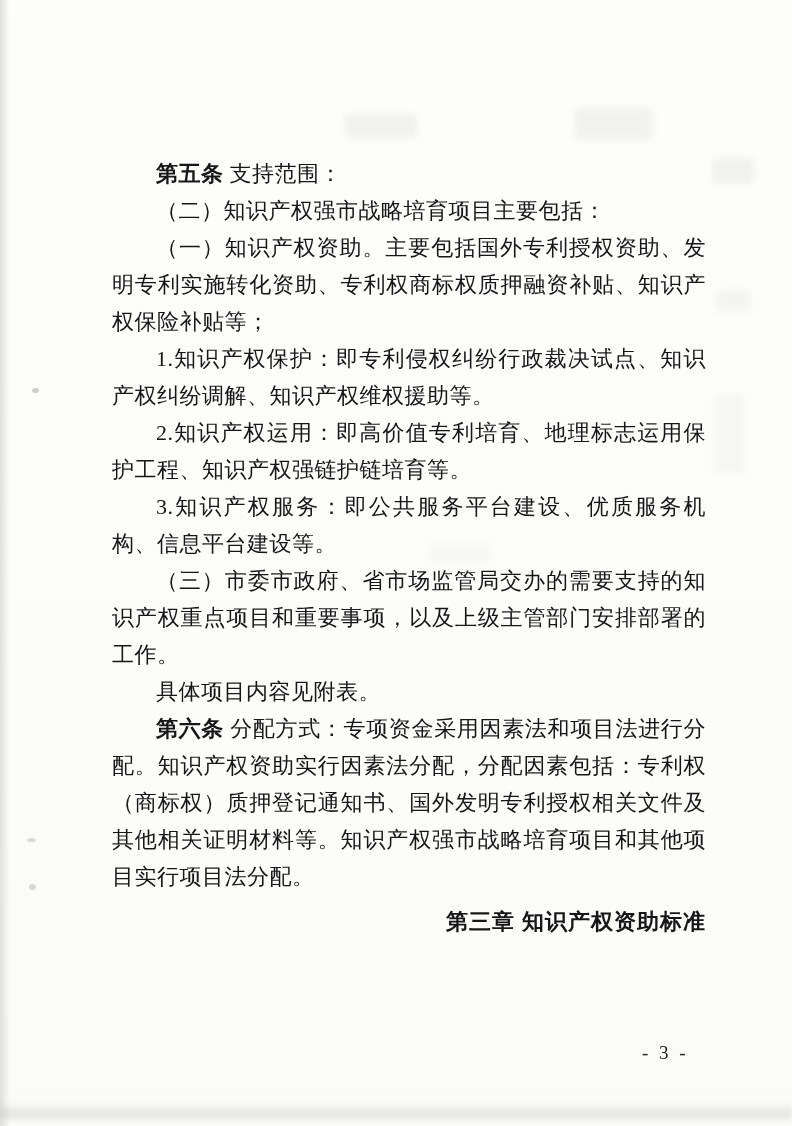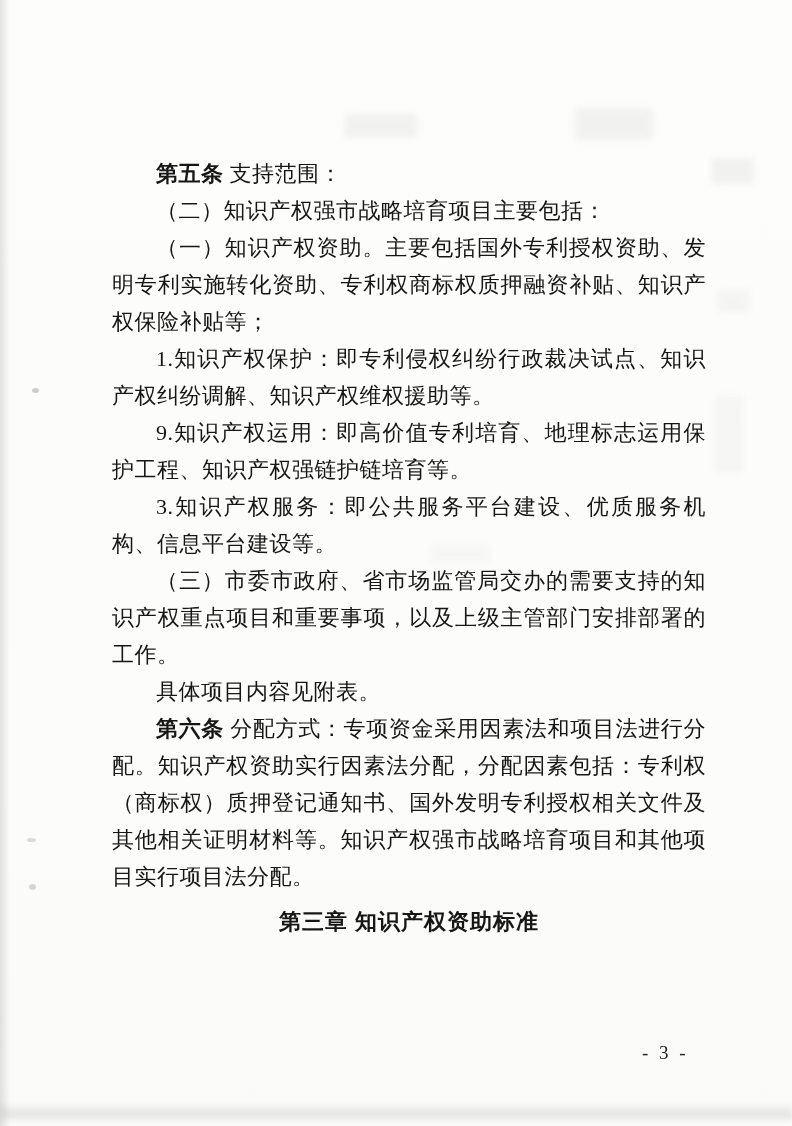--- a/index.html
+++ b/index.html
@@ -73,21 +73,21 @@
     letter-spacing: 0.5px;
     margin-top: 41px;
   }
   p.body {
     margin: 0;
     text-indent: 2em;
   }
   p.chapter-heading {
     margin: 8px 0 8px 0;
     text-indent: 0;
-    text-align: center;
+    text-align: right;
     font-weight: bold;
     font-size: 23px;
     font-family: "Liberation Sans", "DejaVu Sans", sans-serif;
     letter-spacing: 1px;
   }
   .run { font-weight: normal; }
   .run.bold {
     font-weight: bold;
     font-family: "Liberation Sans", "DejaVu Sans", sans-serif;
     font-size: 22px;
@@ -117,21 +117,21 @@
   <div class="ghost g6"></div>
   <div class="speck s1"></div>
   <div class="speck s2"></div>
   <div class="speck s3"></div>
 
   <main class="doc" id="doc-body">
       <p class="body"><span class="run bold">第五条</span><span class="run">  支持范围：</span></p>
       <p class="body"><span class="run">（二）知识产权强市战略培育项目主要包括：</span></p>
       <p class="body"><span class="run">（一）知识产权资助。主要包括国外专利授权资助、发明专利实施转化资助、专利权商标权质押融资补贴、知识产权保险补贴等；</span></p>
       <p class="body"><span class="run">1.知识产权保护：即专利侵权纠纷行政裁决试点、知识产权纠纷调解、知识产权维权援助等。</span></p>
-      <p class="body"><span class="run">9.知识产权运用：即高价值专利培育、地理标志运用保护工程、知识产权强链护链培育等。</span></p>
+      <p class="body"><span class="run">2.知识产权运用：即高价值专利培育、地理标志运用保护工程、知识产权强链护链培育等。</span></p>
       <p class="body"><span class="run">3.知识产权服务：即公共服务平台建设、优质服务机构、信息平台建设等。</span></p>
       <p class="body"><span class="run">（三）市委市政府、省市场监管局交办的需要支持的知识产权重点项目和重要事项，以及上级主管部门安排部署的工作。</span></p>
       <p class="body"><span class="run">具体项目内容见附表。</span></p>
       <p class="body"><span class="run bold">第六条</span><span class="run">  分配方式：专项资金采用因素法和项目法进行分配。知识产权资助实行因素法分配，分配因素包括：专利权（商标权）质押登记通知书、国外发明专利授权相关文件及其他相关证明材料等。知识产权强市战略培育项目和其他项目实行项目法分配。</span></p>
       <p class="chapter-heading"><span class="run bold">第三章  知识产权资助标准</span></p>
     </main>
 
   <div class="footer-pagenum">- 3 -</div>
 </div>
 

